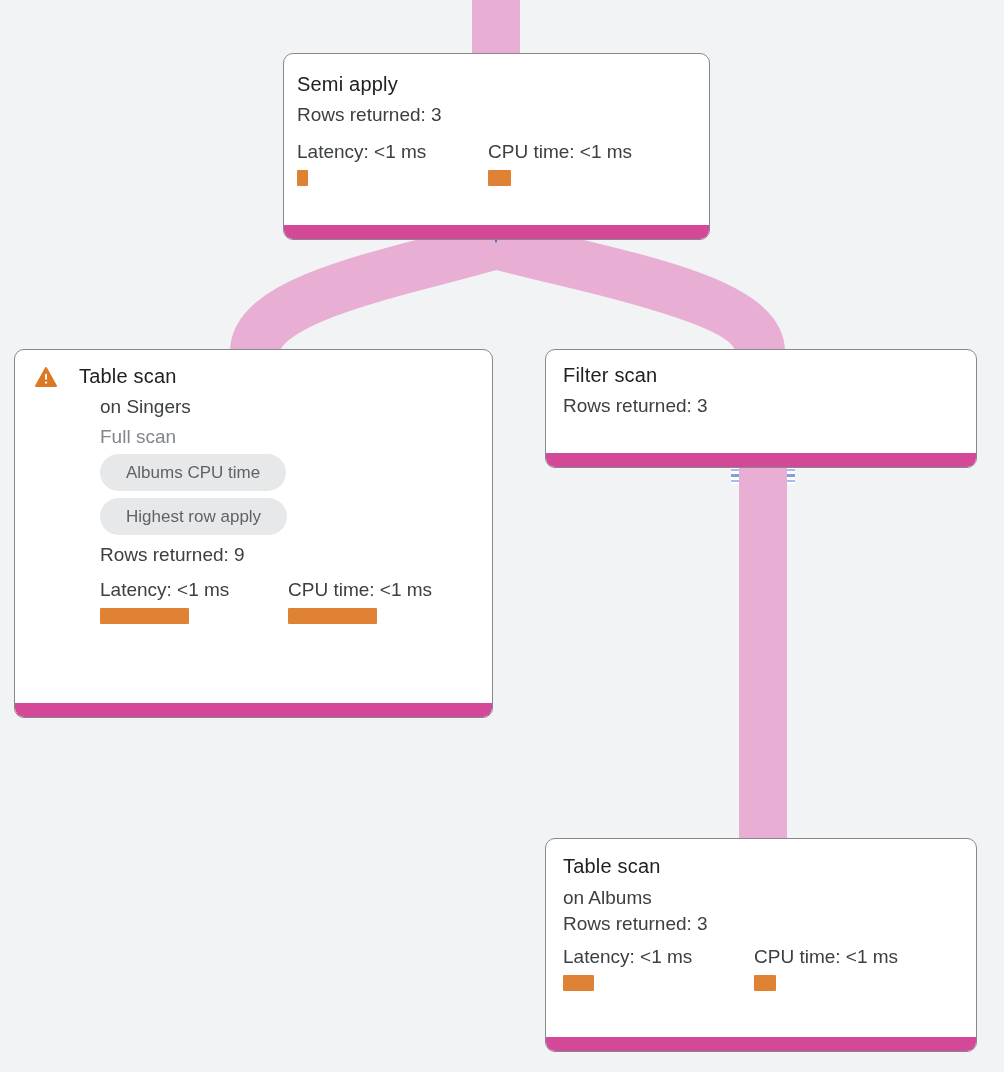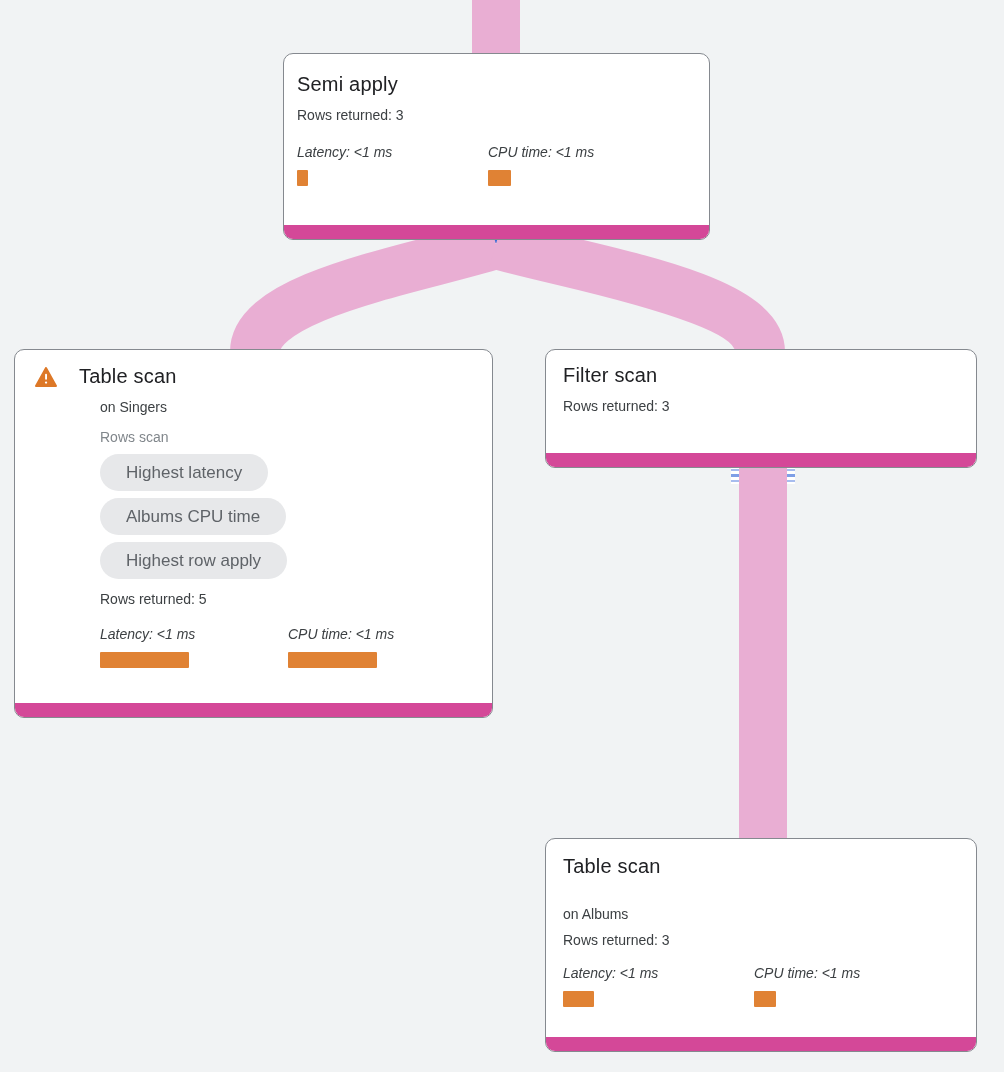--- a/index.html
+++ b/index.html
@@ -9,55 +9,55 @@
   svg.links { position:absolute; left:0; top:0; width:1004px; height:1072px; z-index:1; }
 
   .card {
     position:absolute; box-sizing:border-box; z-index:2;
     background:#ffffff; border:1.5px solid #85898f; border-radius:10px;
     overflow:hidden;
   }
   .accent { position:absolute; left:0; right:0; bottom:0; height:14px; }
 
   .card-title { font-size:20px; font-weight:500; color:#202124; letter-spacing:.2px; }
-  .line  { font-size:14px; color:#3c4043; line-height:20px; }
+  .line  { font-size:19px; color:#3c4043; line-height:20px; }
   .muted { color:#80868b; }
 
   .title-row { display:flex; align-items:center; gap:22px; }
   .warn-icon { width:22px; height:20px; flex:0 0 auto; }
 
   .badge {
     display:table; background:#e7e8ea; color:#5f6368;
     font-size:17px; line-height:21px; padding:8px 26px;
     border-radius:19px; margin-top:7px;
   }
 
   .metrics { display:flex; }
-  .metric  { width:191px;font-style:italic; }
+  .metric  { width:191px; }
   .metric-bar { height:16px; margin-top:8px; border-radius:1px; }
 
   
   #node-semi    { left:283px; top:53px;  width:427px; height:187px; padding:19px 16px 0 13px; }
   #node-singers { left:14px;  top:349px; width:479px; height:369px; padding:15px 16px 0 20px; }
   #node-filter  { left:545px; top:349px; width:432px; height:119px; padding:14px 16px 0 17px; }
   #node-albums  { left:545px; top:838px; width:432px; height:214px; padding:16px 16px 0 17px; }
 
   #node-semi .line-rows    { margin-top:9px; }
   #node-semi .metrics      { margin-top:17px; }
 
   #node-singers .content   { margin-left:65px; }
   #node-singers .line-sub  { margin-top:9px; }
   #node-singers .line-scan { margin-top:10px; }
   #node-singers .badges    { margin-top:3px; }
   #node-singers .line-rows { margin-top:10px; }
   #node-singers .metrics   { margin-top:15px; }
 
   #node-filter .line-rows  { margin-top:9px; }
 
-  #node-albums .line-sub   { margin-top:26px; }
+  #node-albums .line-sub   { margin-top:10px; }
   #node-albums .line-rows  { margin-top:6px; }
   #node-albums .metrics    { margin-top:13px; }
   .rail {
     position:absolute; height:17px;
     background:linear-gradient(to bottom,
       #ffffff 0 2px, #a7bcee 2px 4px, #ffffff 4px 7px,
       #7f9fe6 7px 10px, #ffffff 10px 13px, #a7bcee 13px 15px, #ffffff 15px 17px);
   }
   .rail-1 { left:446px; top:236px; width:100px; }
   .rail-2 { left:731px; top:467px; width:64px;  }
@@ -102,27 +102,26 @@
     <div class="title-row">
       <svg class="warn-icon" viewBox="0 0 22 20">
         <path d="M11 1 L21 19 L1 19 Z" fill="#dd7827" stroke="#dd7827" stroke-width="2" stroke-linejoin="round"></path>
         <rect x="10.1" y="6.8" width="1.9" height="6" rx="0.95" fill="#ffffff"></rect>
         <circle cx="11.05" cy="15.6" r="1.15" fill="#ffffff"></circle>
       </svg>
       <div class="card-title">Table scan</div>
     </div>
     <div class="content">
       <div class="line line-sub">on Singers</div>
-      <div class="line line-scan muted">Rows scan</div>
+      <div class="line line-scan muted">Full scan</div>
       <div class="badges">
-        <span class="badge">Highest latency</span>
         <span class="badge">Albums CPU time</span>
         <span class="badge">Highest row apply</span>
       </div>
-      <div class="line line-rows">Rows returned: 5</div>
+      <div class="line line-rows">Rows returned: 9</div>
       <div class="metrics">
         <div class="metric">
           <div class="line">Latency: &lt;1 ms</div>
           <div class="metric-bar" style="width: 89px; background-color: rgb(224, 130, 52);"></div>
         </div>
         <div class="metric">
           <div class="line">CPU time: &lt;1 ms</div>
           <div class="metric-bar" style="width: 89px; background-color: rgb(224, 130, 52);"></div>
         </div>
       </div>

